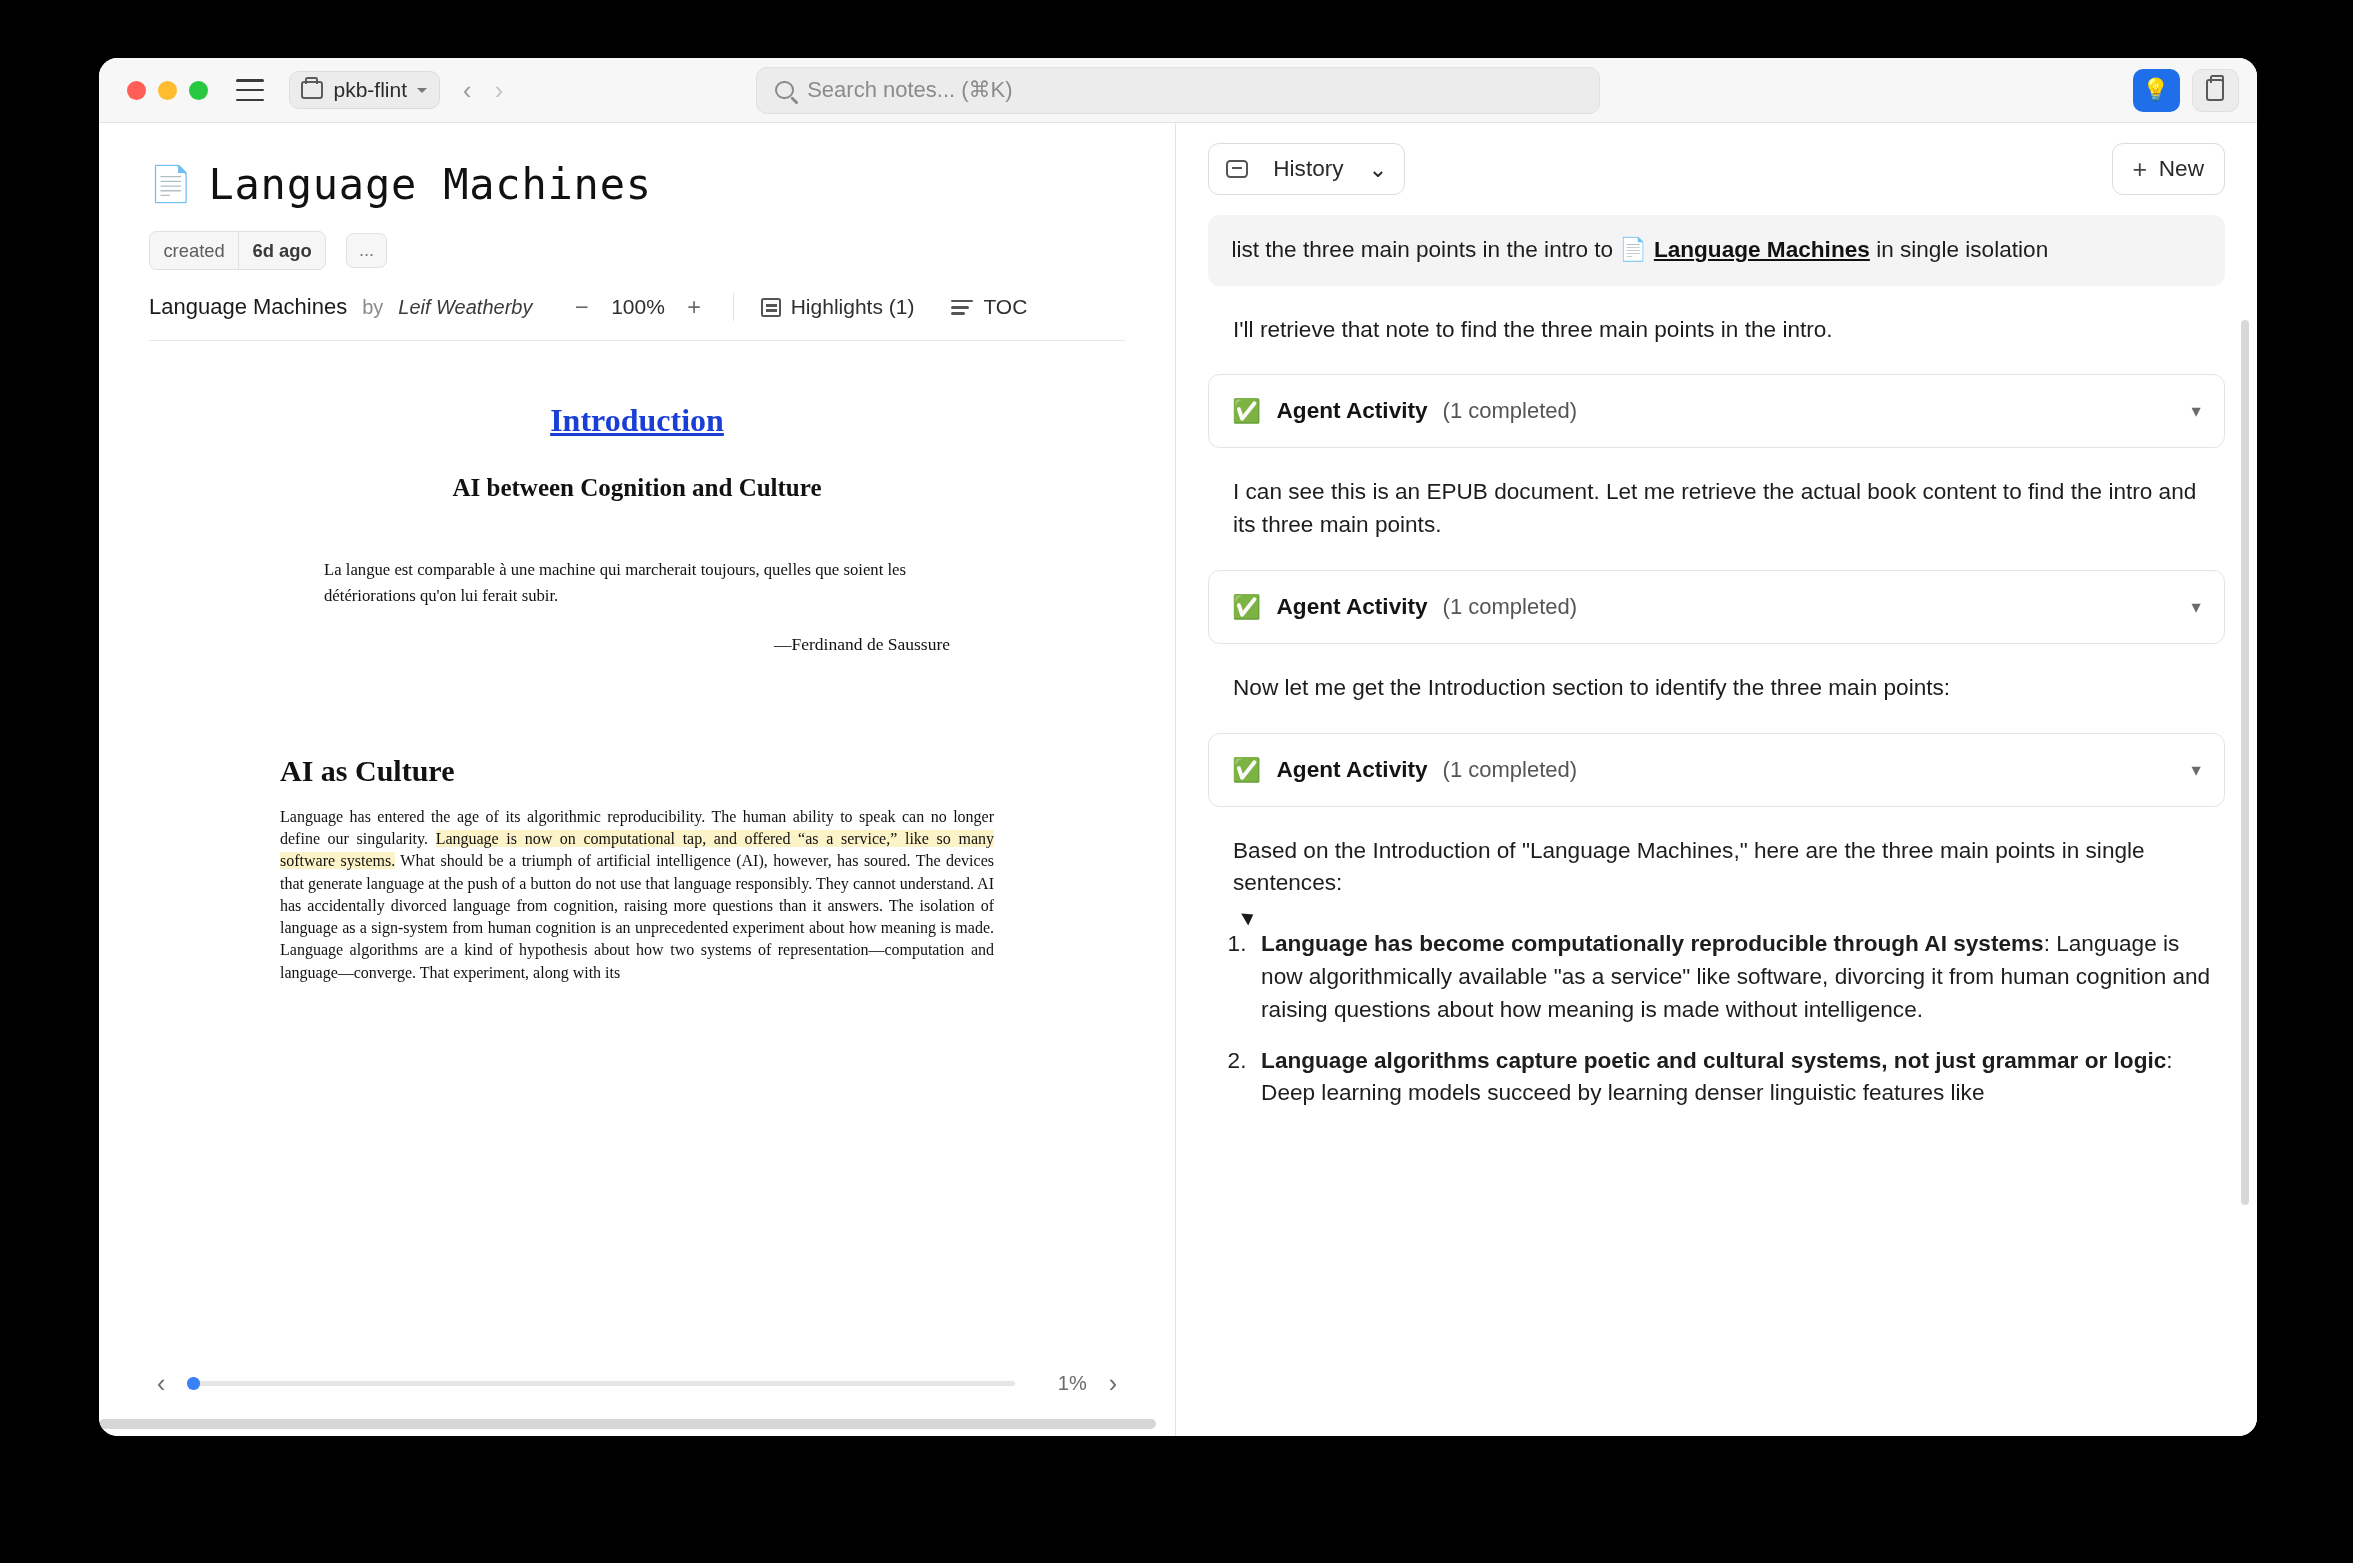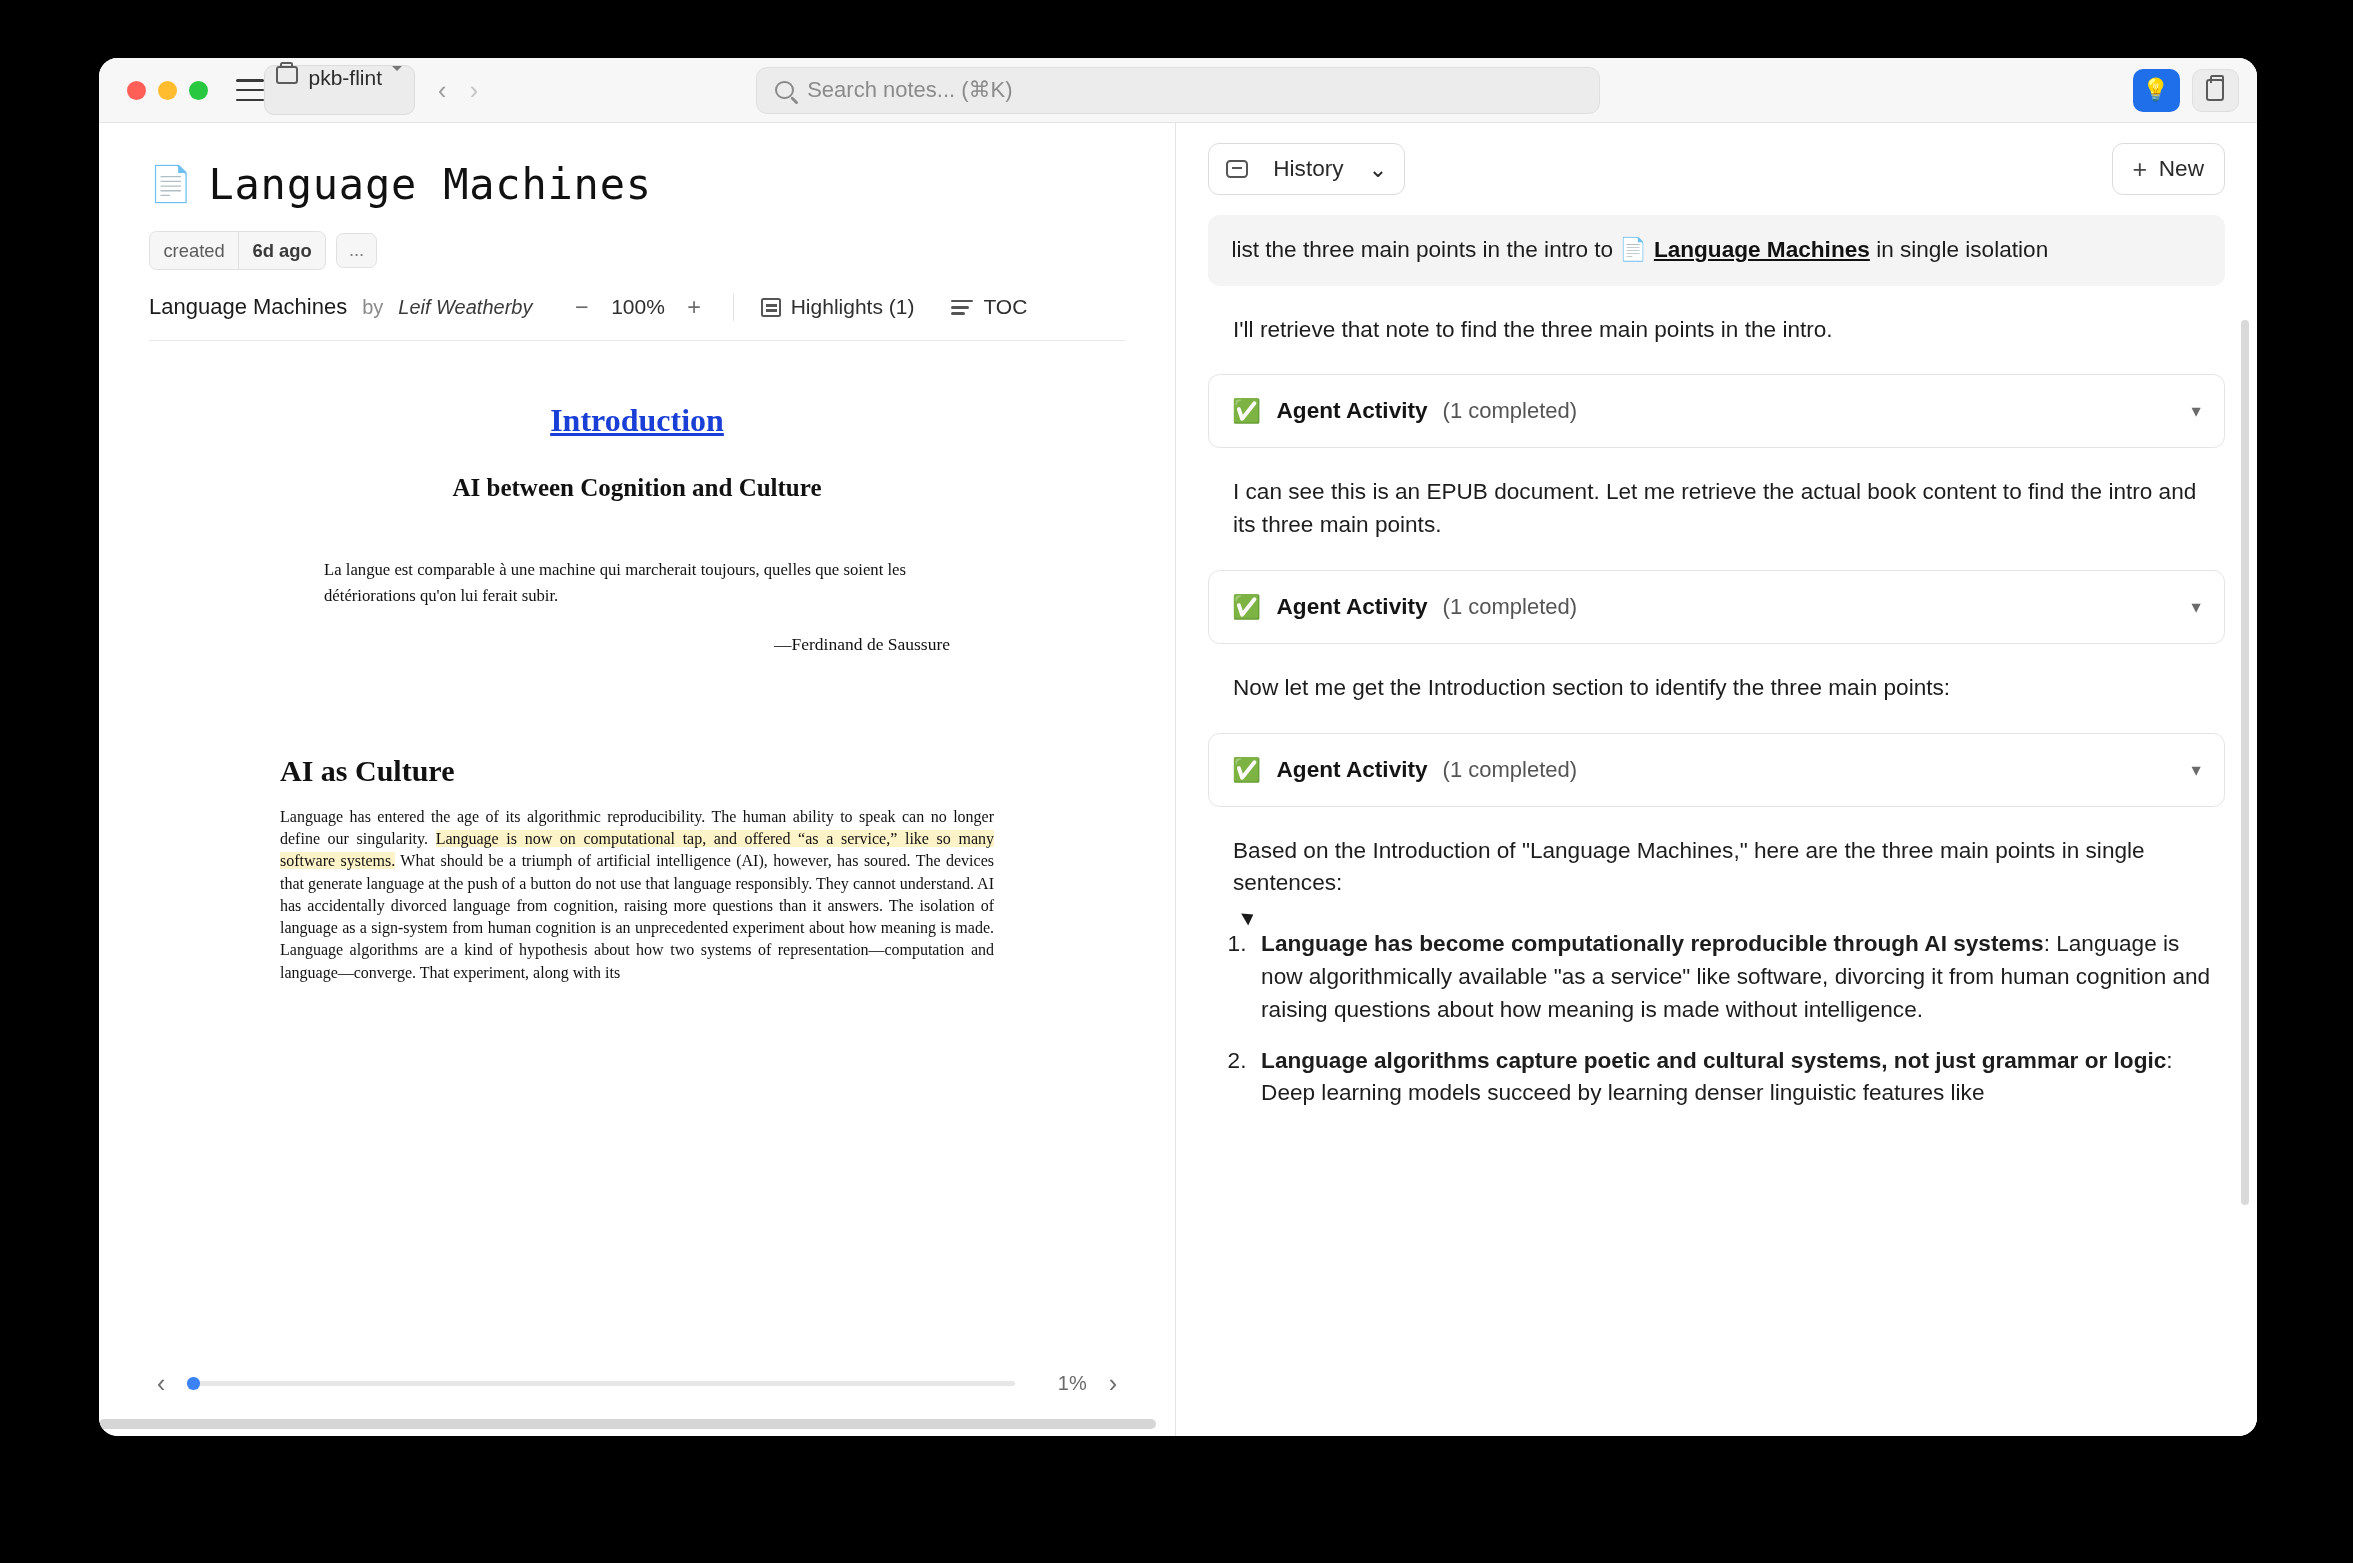--- a/index.html
+++ b/index.html
@@ -28,21 +28,22 @@
     position: relative;
   }
   .traffic { display: flex; align-items: center; gap: 11.7px; margin-left: 10px; }
   .dot { width: 19px; height: 19px; border-radius: 50%; }
   .dot.red { background: #ff5f57; }
   .dot.yellow { background: #febc2e; }
   .dot.green { background: #28c840; }
   .hamburger { margin-left: 28px; width: 28px; height: 22px; display: flex; flex-direction: column; justify-content: space-between; cursor: pointer; }
   .hamburger span { display: block; height: 2.5px; background: #3a3a3a; border-radius: 1.7px; }
   .folder-chip {
-    height: 50px; display: flex; gap: 10px;
+    margin-left: 25px;
+    height: 38px; display: flex; align-items: center; gap: 10px;
     background: #ececec; border: 0.8px solid #dcdcdc; border-radius: 10px;
     padding: 0 11.7px; font-size: 21px; color: #2c2c2c;
   }
   .folder-ico { width: 22px; height: 17.5px; border: 2.1px solid #5c5c5c; border-radius: 3.3px; position: relative; }
   .folder-ico::before { content: ""; position: absolute; top: -5.8px; left: 1.7px; width: 8.4px; height: 4.2px; border: 2.1px solid #5c5c5c; border-bottom: none; border-radius: 2.5px 2.5px 0 0; }
   .caret-d { width: 0; height: 0; border-left: 5px solid transparent; border-right: 5px solid transparent; border-top: 5.8px solid #777; }
   .navarrows { margin-left: 23.4px; display: flex; gap: 23.4px; align-items: center; }
   .navarrow { font-size: 25px; color: #9a9a9a; line-height: 1; }
   .navarrow.dim { color: #c4c4c4; }
   .searchbar {
@@ -61,21 +62,21 @@
   .bulb { font-size: 22px; color: #fff; }
   .clip { width: 18.4px; height: 22.6px; border: 2.5px solid #5a5a5a; border-radius: 3.3px; position: relative; }
   .clip::before { content: ""; position: absolute; top: -5.8px; left: 2.5px; width: 10px; height: 5.8px; border: 2.5px solid #5a5a5a; border-bottom: none; border-radius: 2.5px 2.5px 0 0; }
 
   
   .body { flex: 1; display: flex; min-height: 0; }
   .left-pane { width: 1077px; flex: 0 0 1077px; background: #fff; position: relative; display: flex; flex-direction: column; border-right: 0.8px solid #e4e4e4; }
   .doc-head { padding: 37px 50px 0 50px; }
   .doc-title { font-size: 42px; font-weight: 500; color: #111; letter-spacing: 0.8px; display: flex; align-items: center; gap: 15px; font-family: "DejaVu Sans Mono", monospace; }
   .pageglyph { font-size: 35px; }
-  .meta-row { display: flex; align-items: center; gap: 10px; margin-top: 22px; }
+  .meta-row { display: flex; align-items: center; gap: 20px; margin-top: 22px; }
   .chip-group { display: flex; align-items: center; border: 0.8px solid #e0e0e0; border-radius: 7.5px; overflow: hidden; background: #f6f6f6; }
   .chip-group .c { font-size: 18.4px; color: #5c5c5c; padding: 7.5px 13.4px; }
   .chip-group .c + .c { border-left: 0.8px solid #e0e0e0; font-weight: 600; color: #3a3a3a; }
   .chip-dots { border: 0.8px solid #e0e0e0; background: #f6f6f6; border-radius: 7.5px; padding: 7.5px 11.7px; font-size: 18.4px; color: #7a7a7a; line-height: 1; }
   .toolbar2 { margin: 23.4px 50px 0 50px; padding-bottom: 18.4px; border-bottom: 0.8px solid #e8e8e8; display: flex; align-items: center; gap: 15px; }
   .bk-title { font-size: 22px; color: #1a1a1a; font-weight: 500; }
   .bk-by { font-size: 20px; color: #8a8a8a; }
   .bk-auth { font-size: 20px; color: #3a3a3a; font-style: italic; }
   .zoomgrp { display: flex; align-items: center; gap: 16.7px; margin-left: 22px; }
   .zbtn { font-size: 23.4px; color: #6b6b6b; width: 25px; text-align: center; }

